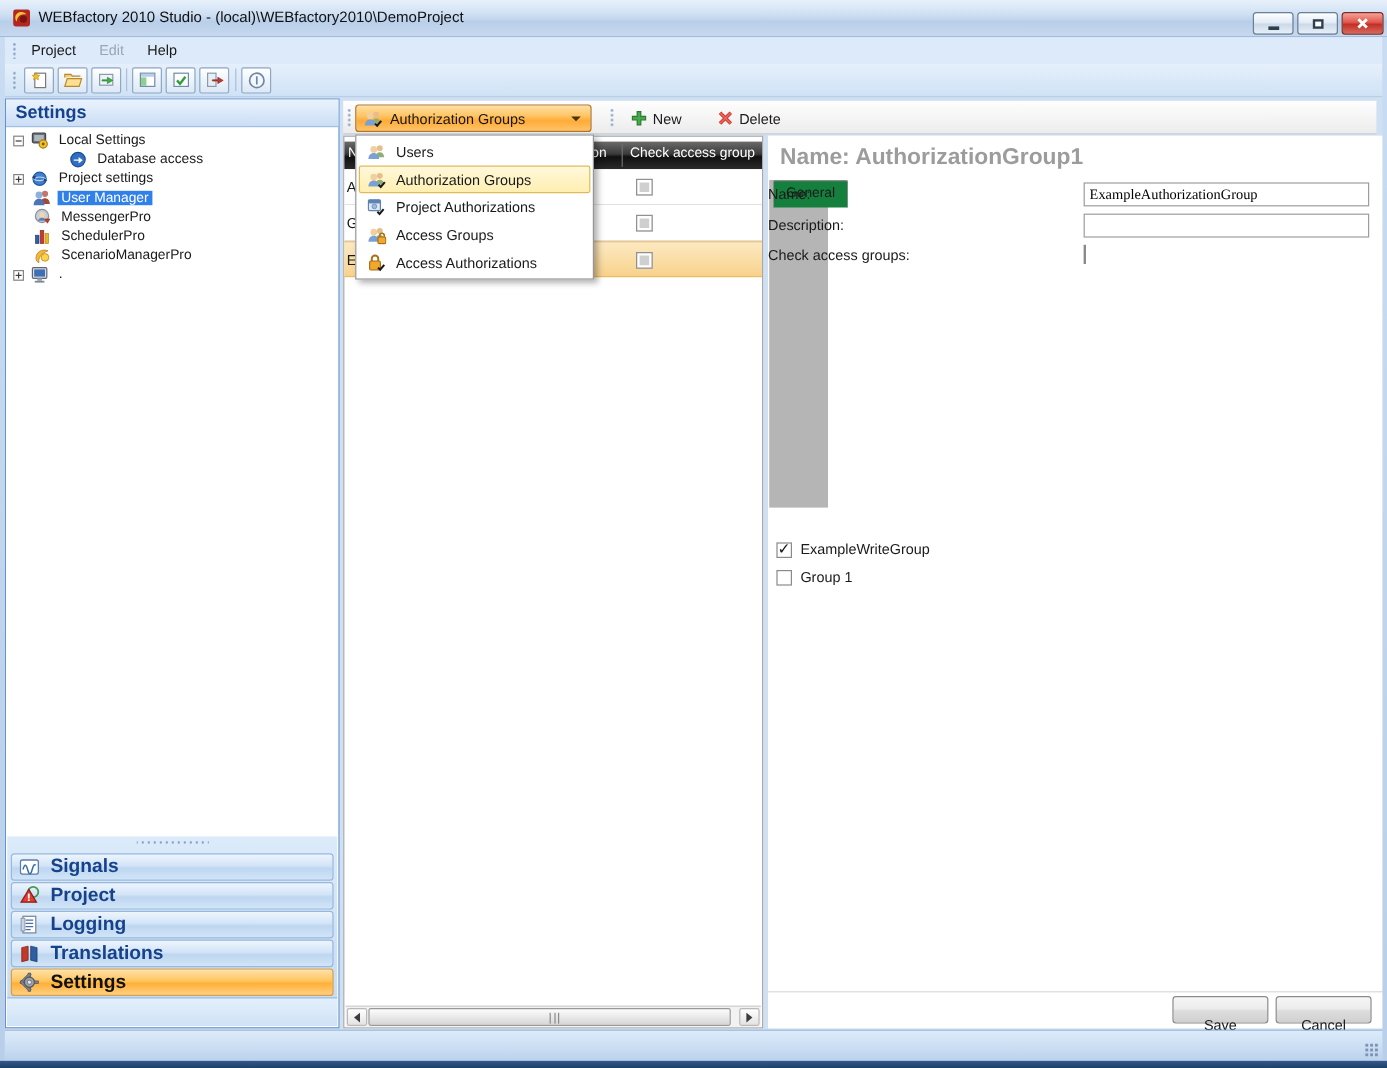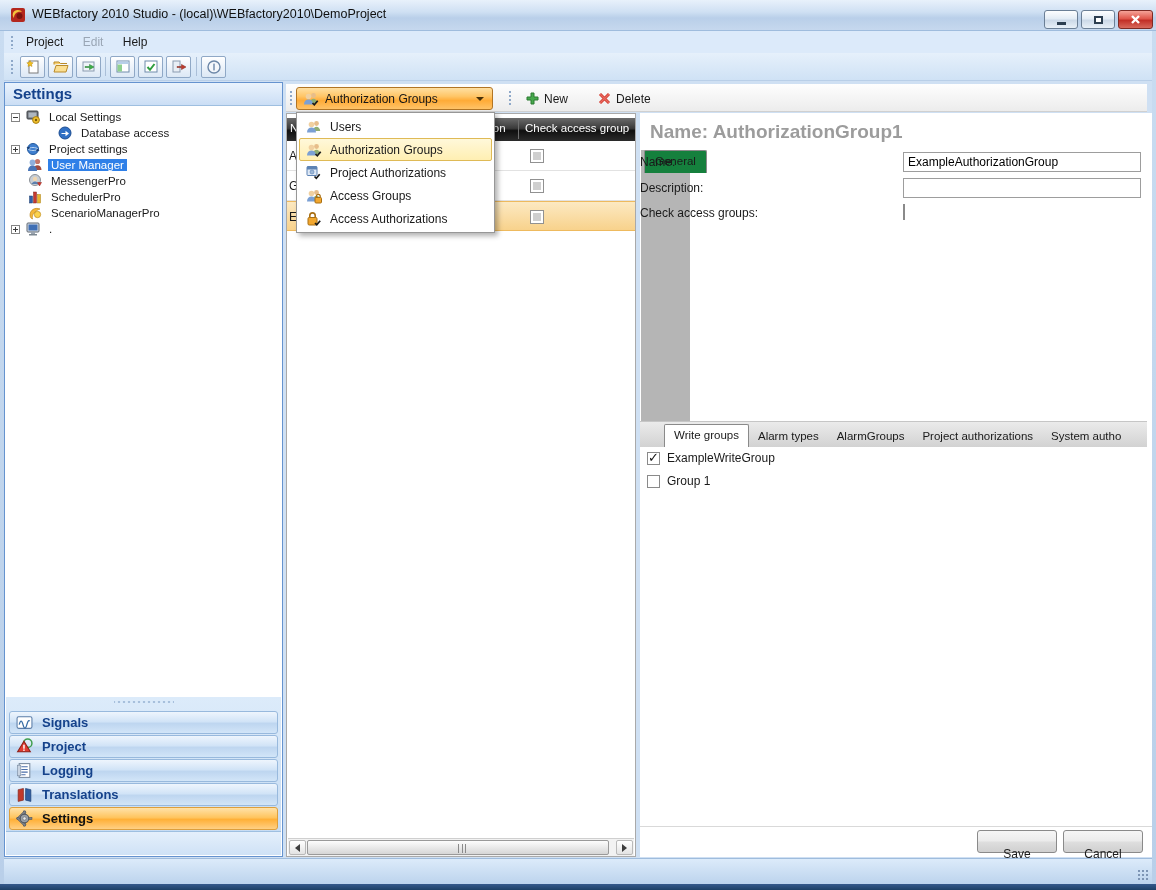--- a/index.html
+++ b/index.html
@@ -37,21 +37,21 @@
   .tree-label { padding:0 3px; }
   .tree-row.sel .tree-label { background:#2f80e8; color:#fff; }
   .expander { position:relative; width:9px; height:9px; border:1px solid #848484; background:#fff; margin-right:5px; flex:none; }
   .expander::before { content:""; position:absolute; left:1px; right:1px; top:3px; height:1px; background:#3c3c3c; }
   .expander.plus::after { content:""; position:absolute; top:1px; bottom:1px; left:3px; width:1px; background:#3c3c3c; }
   .tree-icon { width:16px; height:16px; margin-right:5px; flex:none; }
   .lp-bottom { position:absolute; left:1px; right:1px; bottom:1px; background:linear-gradient(#dcebfa,#c4daf2); }
   .splitter-dots { position:absolute; left:0; right:0; height:6px; background-image:radial-gradient(#7d9cc4 1px, transparent 1.2px); background-size:5px 4px; background-repeat:repeat-x; background-position:center; width:60px; margin:0 auto; }
   .acc { position:absolute; left:4px; width:269px; height:23px; border:1px solid #98b9dd; border-radius:3px;
          background:linear-gradient(#eef5fd,#d2e4f7 45%,#bed6f0 55%,#d2e5f8);
-         color:#15428b; font-weight:bold; font-size:13px; display:flex; align-items:center; padding-left:6px; }
+         color:#15428b; font-weight:bold; font-size:16px; display:flex; align-items:center; padding-left:6px; }
   .acc .acc-icon { width:17px; height:17px; margin-right:9px; flex:none; }
   .acc.active { background:linear-gradient(#ffe2a9,#ffc55f 45%,#ffb038 55%,#ffd084); border-color:#dd9f3d; color:#111; }
   .lp-footer { position:absolute; left:1px; right:1px; height:24px; border-top:1px solid #9ebfe0; background:linear-gradient(#e4effb,#cfe2f6); }
 
   
   .ctoolbar { background:linear-gradient(#fefefe,#ececec); border-bottom:1px solid #d0d0d0; }
   .dd-btn { position:absolute; left:10px; top:3px; width:197px; height:23px; border:1px solid #b27524; border-radius:3px;
             background:linear-gradient(#ffe0a3,#ffc566 40%,#ffab37 60%,#ffc368);
             display:flex; align-items:center; font-size:12px; color:#161616; }
   .dd-caret { width:0; height:0; border-left:4px solid transparent; border-right:4px solid transparent; border-top:4px solid #4a3208; margin-left:auto; margin-right:8px; }
@@ -373,34 +373,26 @@
     </div>
   </div>
 
   <div class="detail-panel abs" style="left:640px;top:113px;width:588px;height:744px">
     <div class="detail-heading">Name: AuthorizationGroup1</div>
 
     <div class="gen-strip" style="left:1px;top:37px;width:49px;height:273px"></div>
     <div class="gen-tab" style="left:4px;top:37px">General</div>
 
     <div class="form-label" style="top:42px">Name:</div>
-    <input class="tinput" style="top: 39px;" type="text" value="ExampleAuthorizationGroup">
+    <input class="tinput" style="top: 39px; font-family: Liberation Serif, serif;" type="text" value="ExampleAuthorizationGroup">
     <div class="form-label" style="top:68px">Description:</div>
     <input class="tinput" style="top: 65px;" type="text" value="">
     <div class="form-label" style="top:93px">Check access groups:</div>
     <span class="cb abs" style="left:263px;top:92px"></span>
 
-    <div class="tabstrip" style="left:0;top:308px;width:507px;height:26px">
-      <div style="width:24px"></div>
-      <div class="tab active">Write groups</div>
-      <div class="tab">Alarm types</div>
-      <div class="tab">AlarmGroups</div>
-      <div class="tab">Project authorizations</div>
-      <div class="tab" style="max-width:82px;overflow:hidden">System autho</div>
-    </div>
     <div class="tab-scroll" style="top:312px">
         <span class="tri-r"></span>
       </div>
 
     <div class="wg-row" style="top:338px">
       <span class="cb checked"></span>
       <span>ExampleWriteGroup</span>
     </div>
     <div class="wg-row" style="top:361px">
       <span class="cb"></span>

